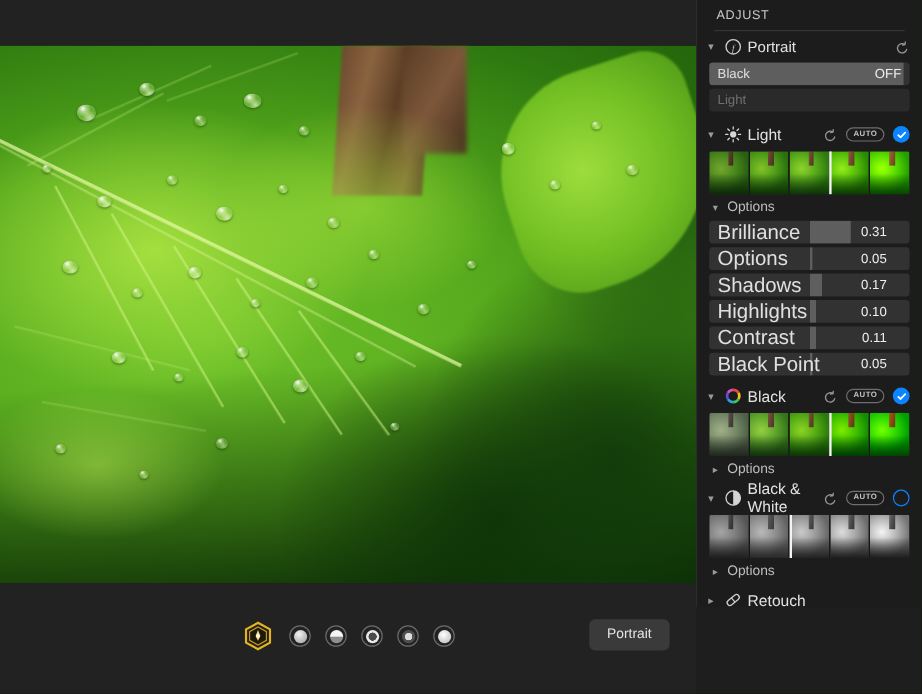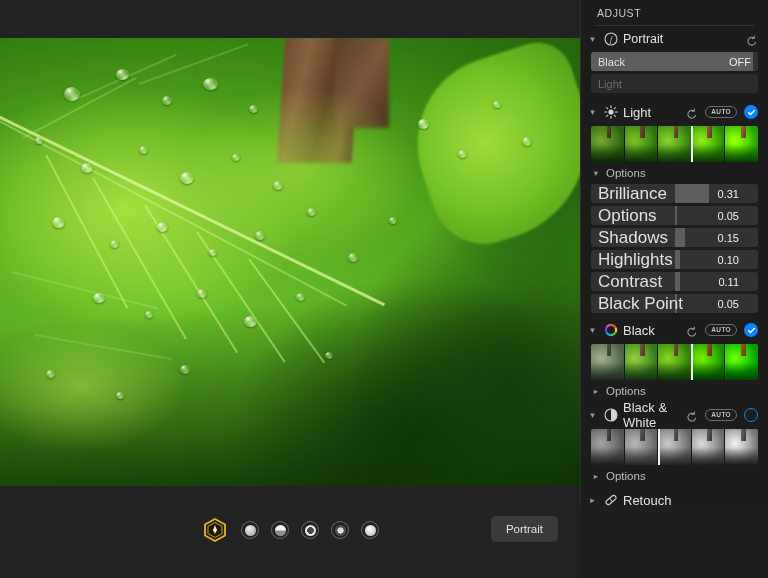--- a/index.html
+++ b/index.html
@@ -451,21 +451,21 @@
         <span class="vl">0.31</span>
       </div>
       <div class="srow">
         <span class="fill" style="left:50%; width:1.2%;"></span>
         <span class="nm">Options</span>
         <span class="vl">0.05</span>
       </div>
       <div class="srow">
         <span class="fill" style="left:50%; width:6.5%;"></span>
         <span class="nm">Shadows</span>
-        <span class="vl">0.15</span>
+        <span class="vl">0.17</span>
       </div>
       <div class="srow">
         <span class="fill" style="left:50%; width:3.2%;"></span>
         <span class="nm">Highlights</span>
         <span class="vl">0.10</span>
       </div>
       <div class="srow">
         <span class="fill" style="left:50%; width:3.5%;"></span>
         <span class="nm">Contrast</span>
         <span class="vl">0.11</span>

